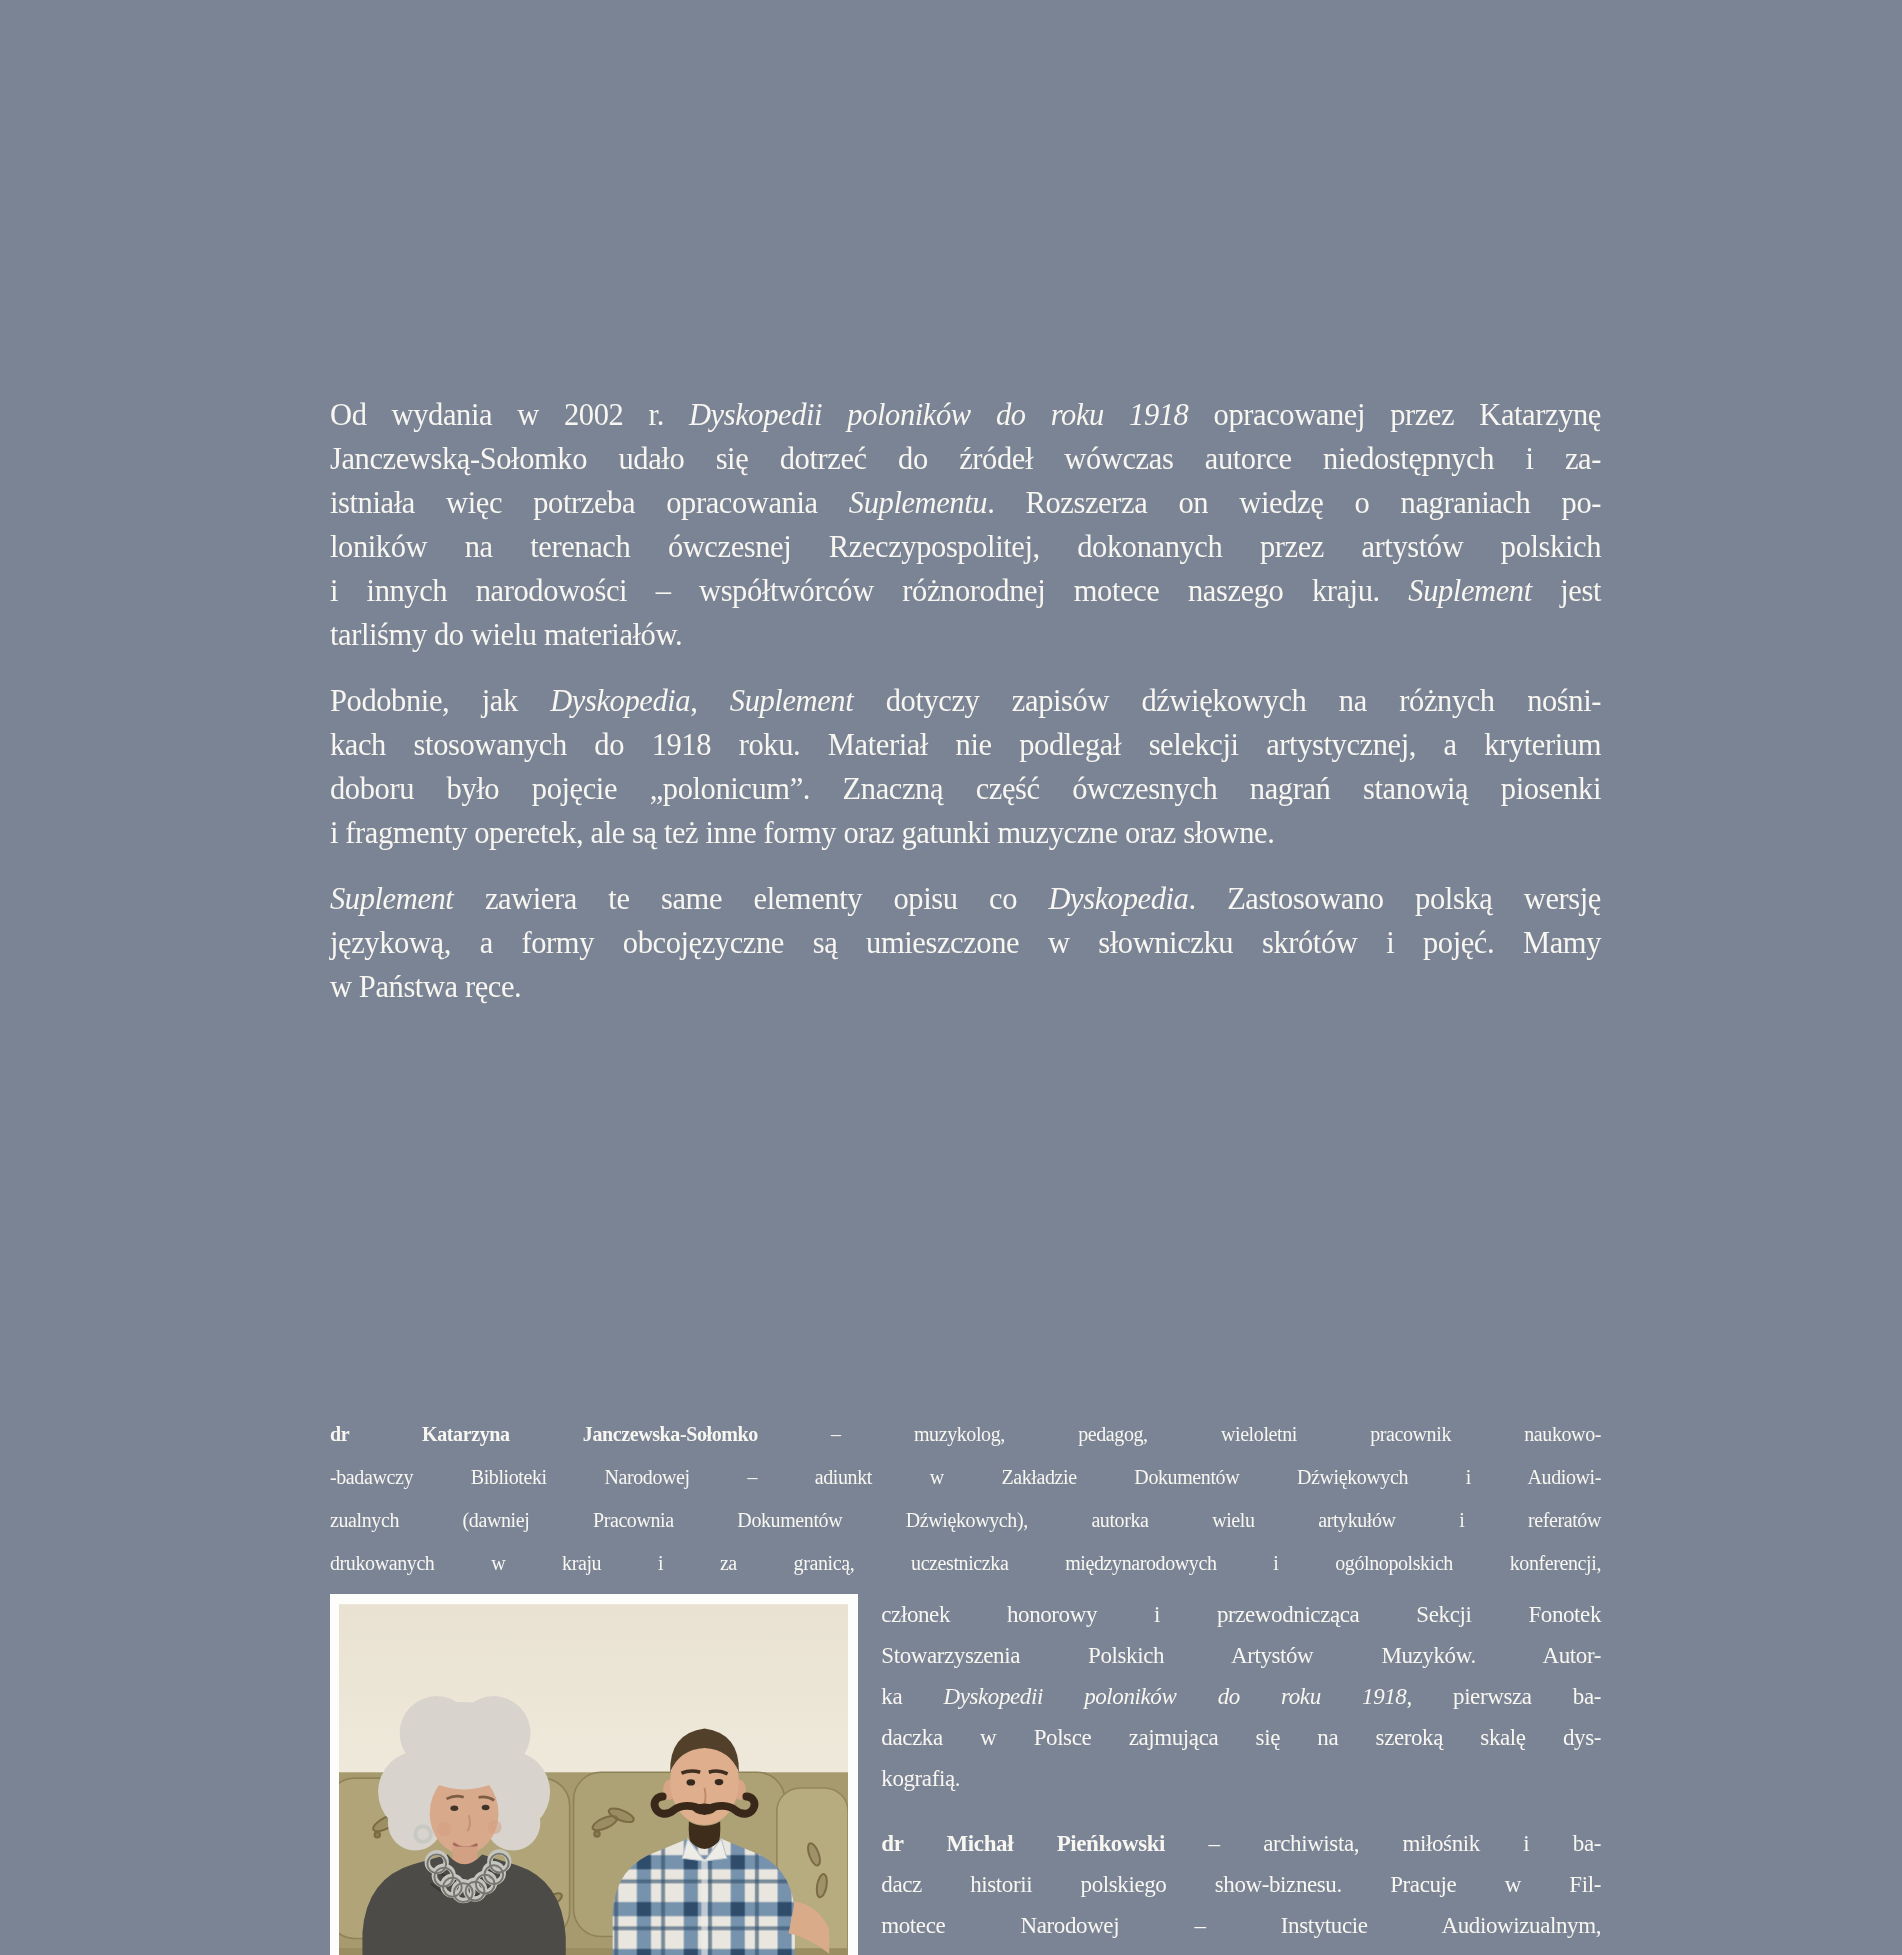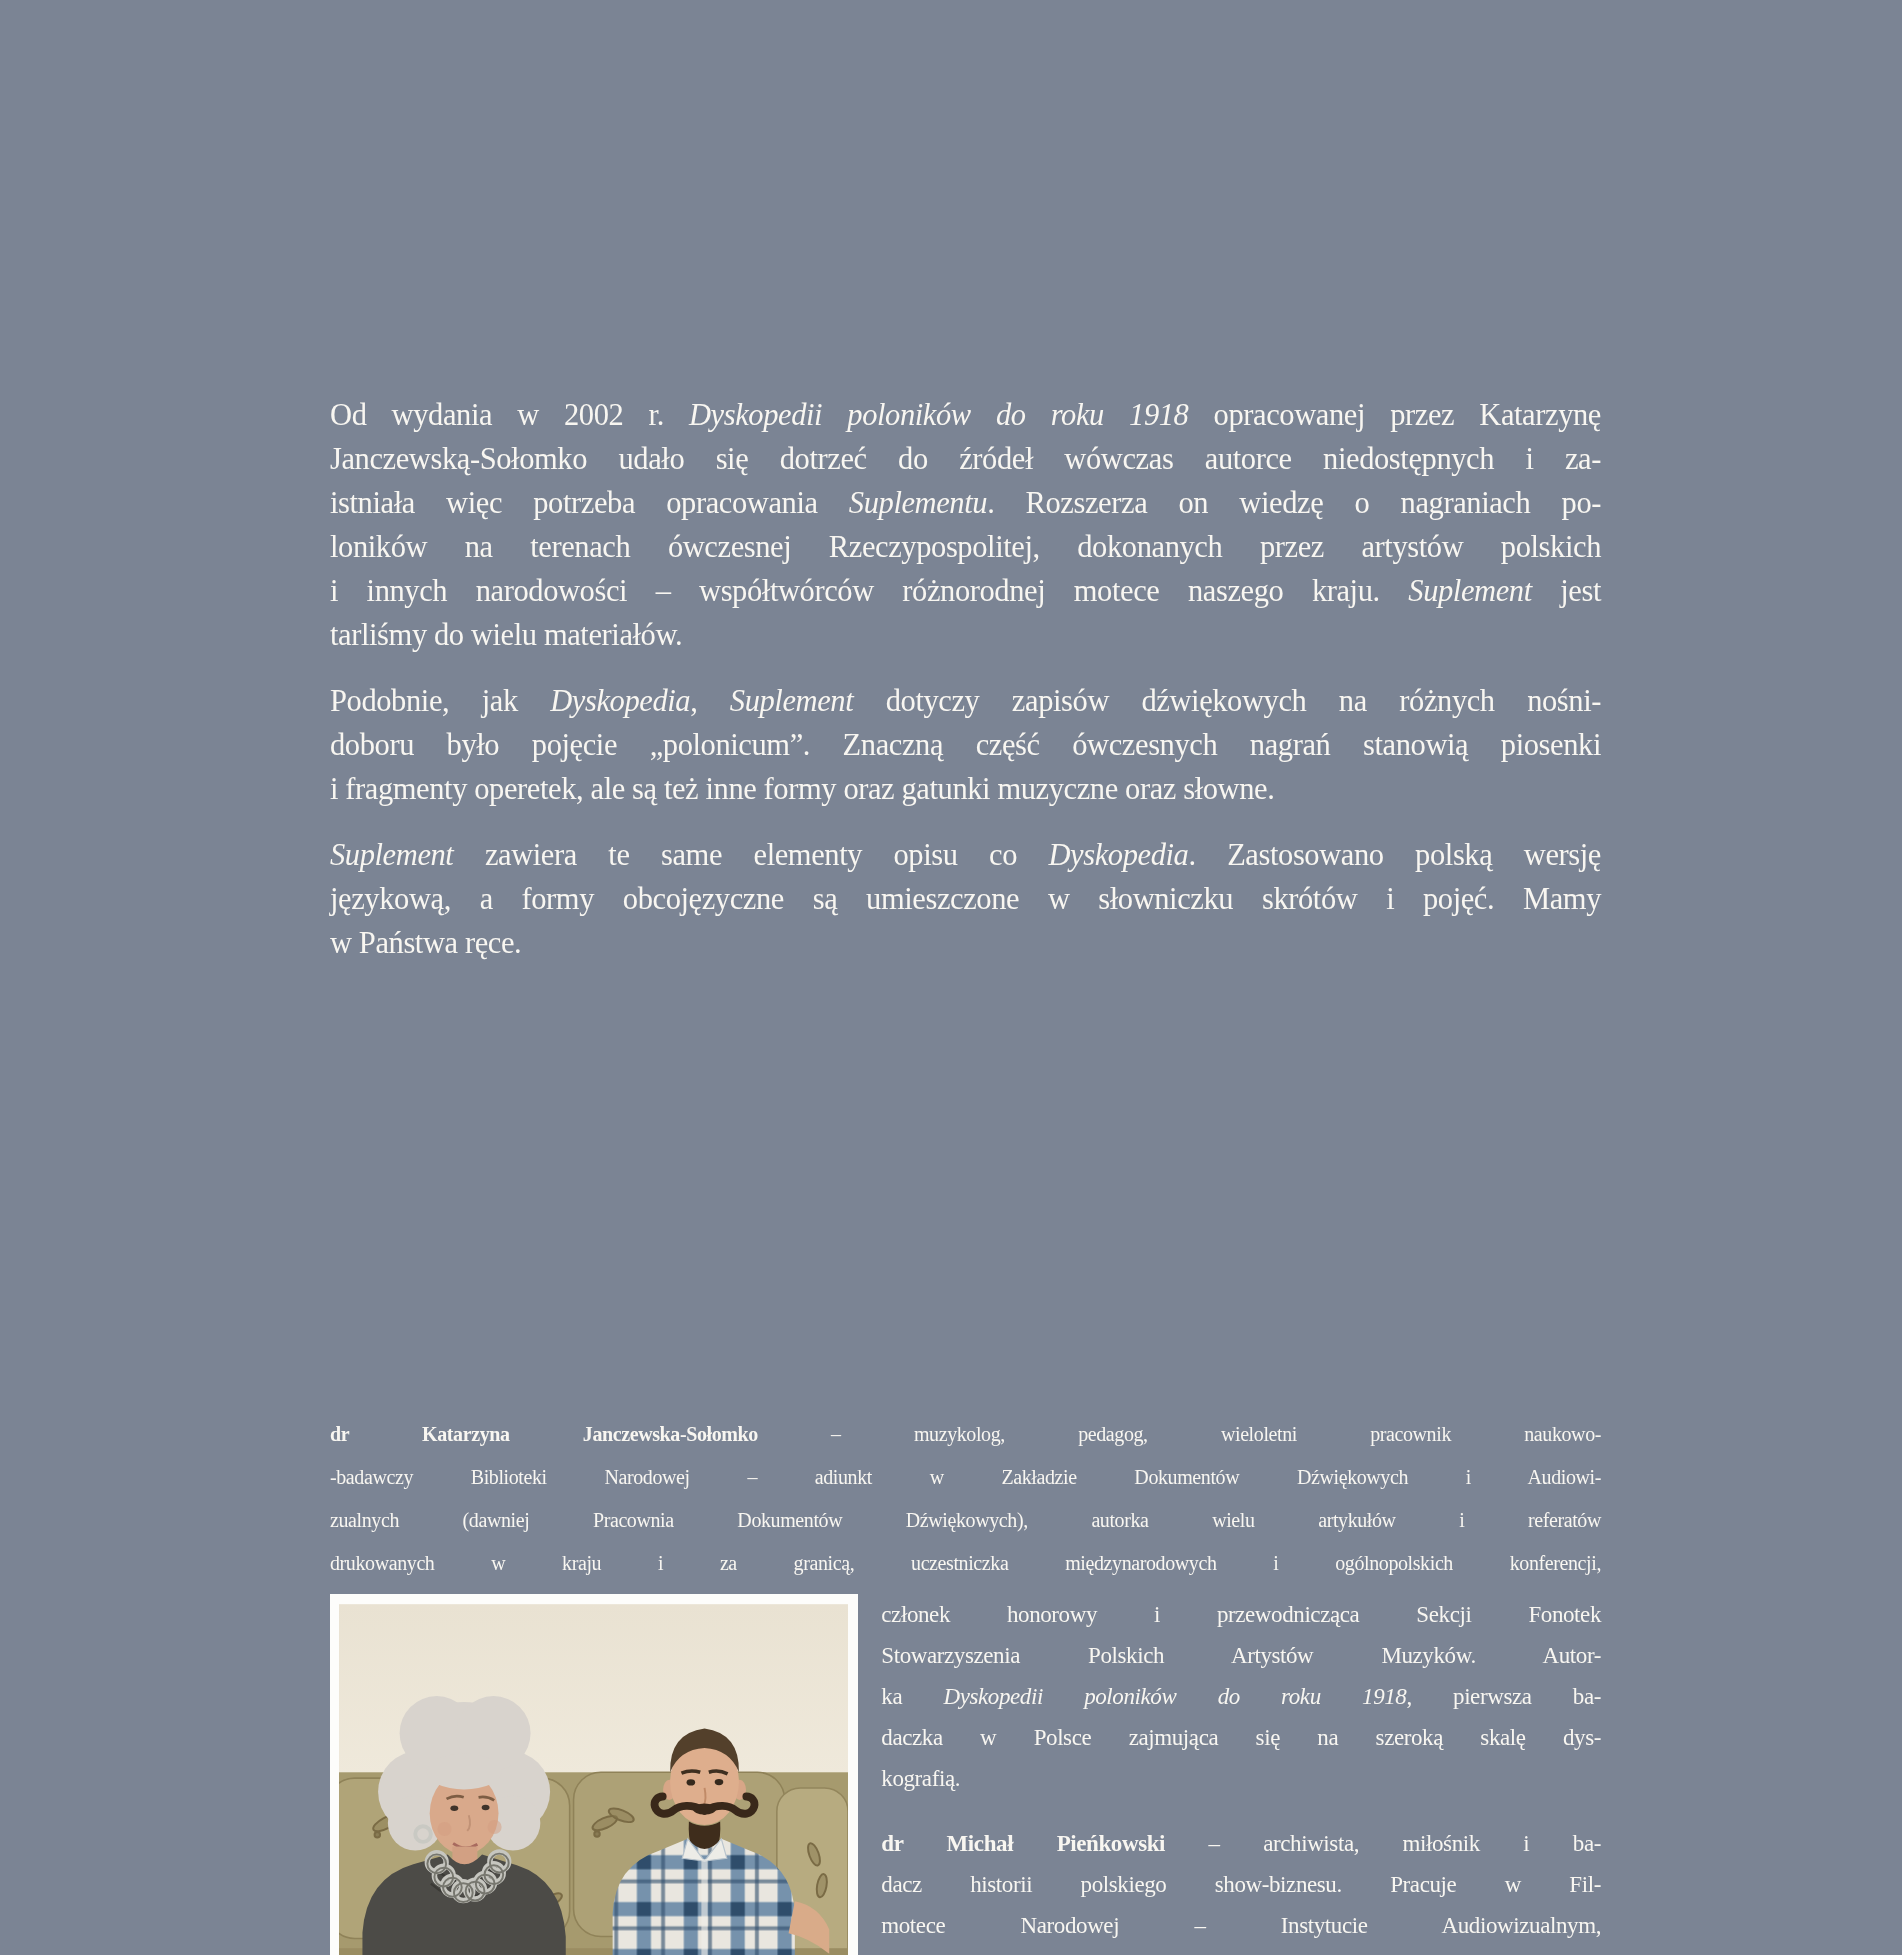--- a/index.html
+++ b/index.html
@@ -31,20 +31,21 @@
     <div class="para">
         <div class="line"><span>Od wydania w 2002 r. </span><i>Dyskopedii poloników do roku 1918</i><span> opracowanej przez Katarzynę</span></div>
         <div class="line"><span>Janczewską-Sołomko udało się dotrzeć do źródeł wówczas autorce niedostępnych i za-</span></div>
         <div class="line"><span>istniała więc potrzeba opracowania </span><i>Suplementu</i><span>. Rozszerza on wiedzę o nagraniach po-</span></div>
         <div class="line"><span>loników na terenach ówczesnej Rzeczypospolitej, dokonanych przez artystów polskich</span></div>
         <div class="line"><span>i innych narodowości – współtwórców różnorodnej motece naszego kraju. </span><i>Suplement</i><span> jest</span></div>
         <div class="line last"><span>tarliśmy do wielu materiałów.</span></div>
       </div>
     <div class="para">
         <div class="line"><span>Podobnie, jak </span><i>Dyskopedia</i><span>, </span><i>Suplement</i><span> dotyczy zapisów dźwiękowych na różnych nośni-</span></div>
+        <div class="line"><span>kach stosowanych do 1918 roku. Materiał nie podlegał selekcji artystycznej, a kryterium</span></div>
         <div class="line"><span>doboru było pojęcie „polonicum”. Znaczną część ówczesnych nagrań stanowią piosenki</span></div>
         <div class="line last"><span>i fragmenty operetek, ale są też inne formy oraz gatunki muzyczne oraz słowne.</span></div>
       </div>
     <div class="para">
         <div class="line"><i>Suplement</i><span> zawiera te same elementy opisu co </span><i>Dyskopedia</i><span>. Zastosowano polską wersję</span></div>
         <div class="line"><span>językową, a formy obcojęzyczne są umieszczone w słowniczku skrótów i pojęć. Mamy</span></div>
         <div class="line last"><span>w Państwa ręce.</span></div>
       </div>
   </div>
 

